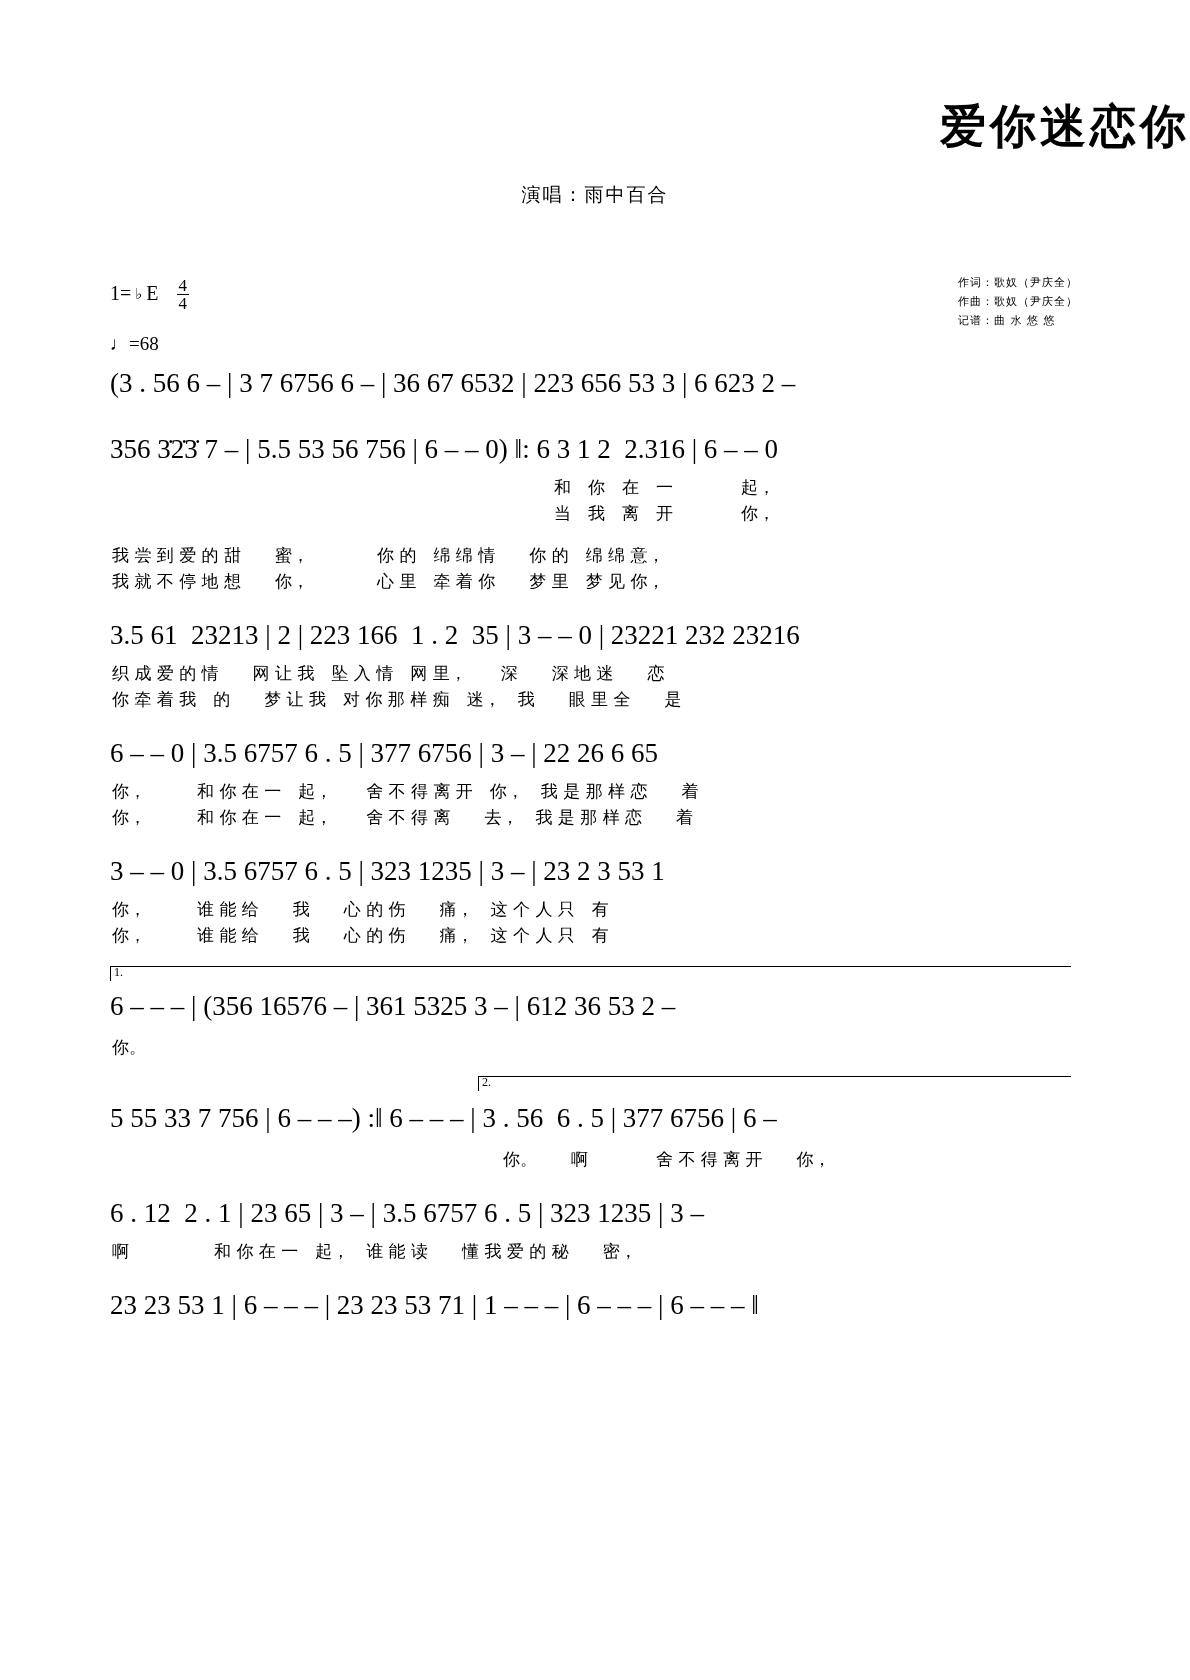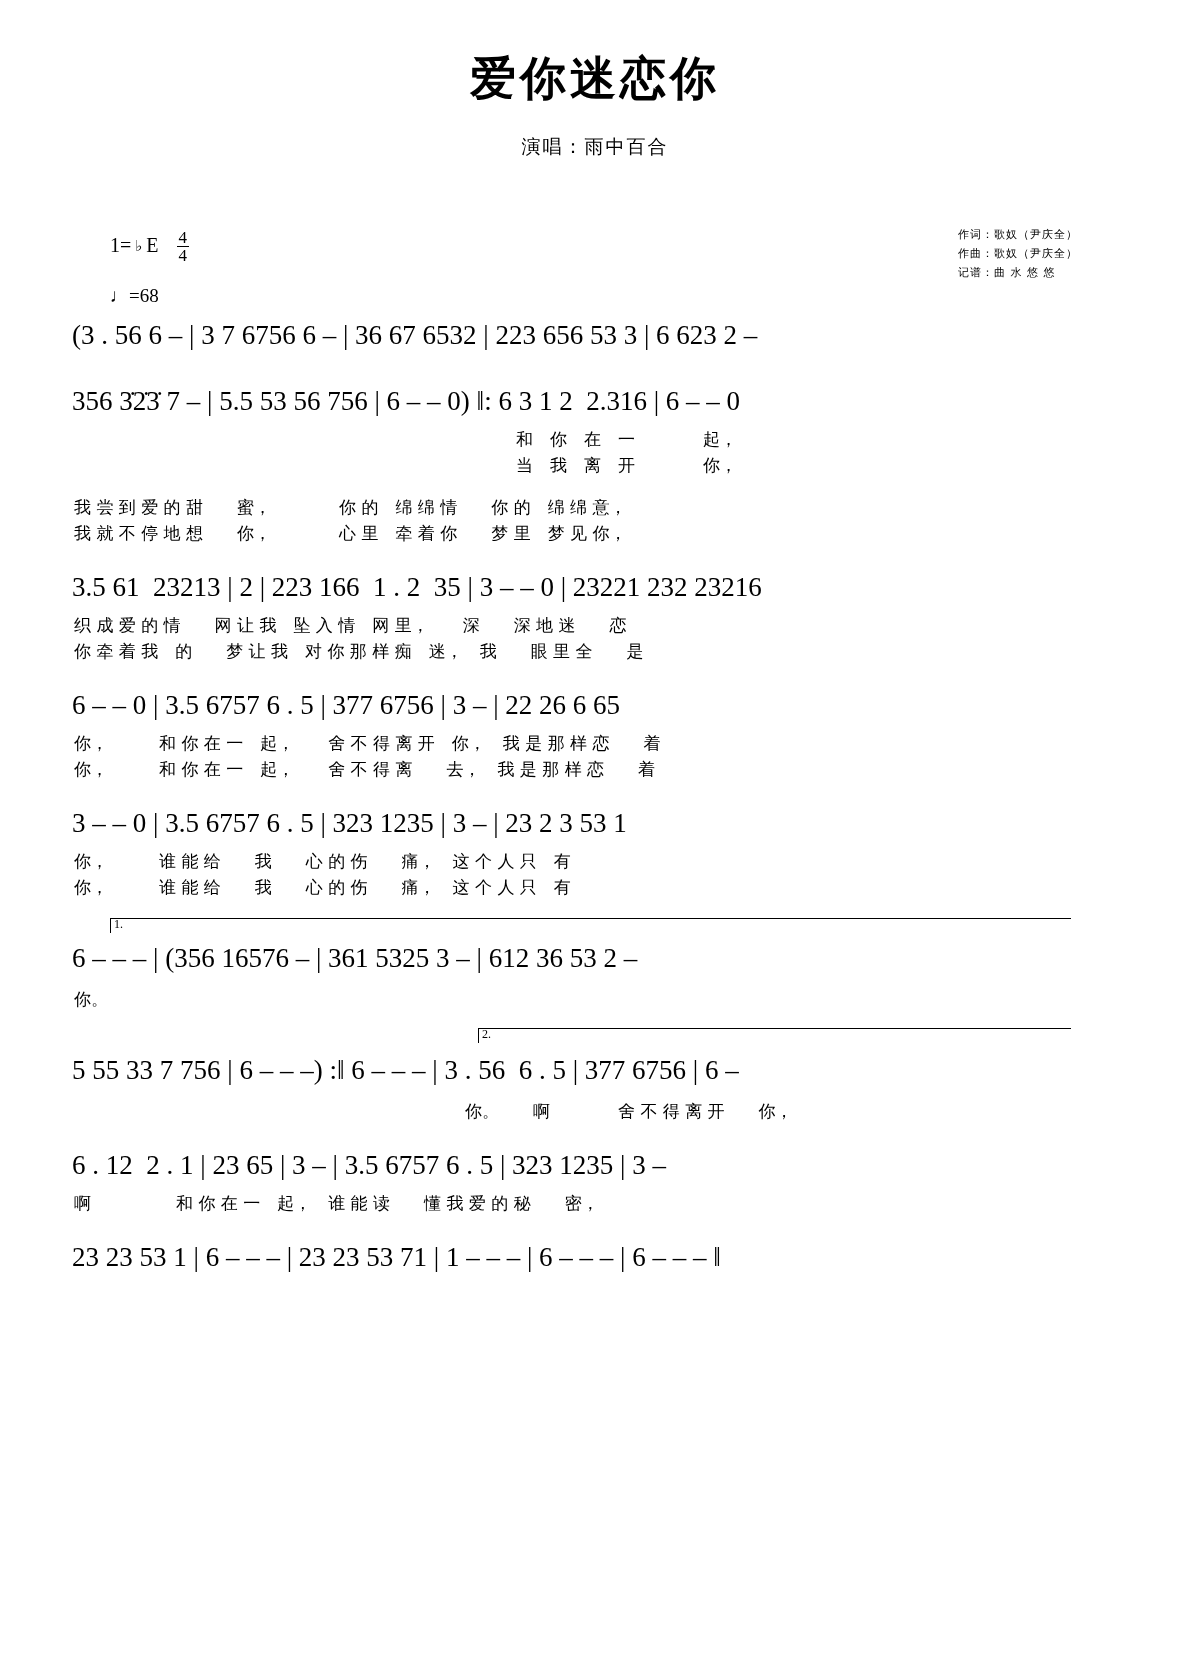--- a/index.html
+++ b/index.html
@@ -16,26 +16,26 @@
     overflow: hidden;
   }
   .page {
     position: relative;
     width: 1190px;
     height: 1680px;
   }
 
   
   .title {
-    text-align: center;
+    text-align: right;
     font-family: "DejaVu Sans", sans-serif;
     font-weight: bold;
     font-size: 46px;
     letter-spacing: 4px;
-    margin-top: 48px;
+    margin-top: 96px;
   }
   .singer {
     text-align: center;
     font-family: "DejaVu Sans", sans-serif;
     font-size: 19px;
     letter-spacing: 2px;
     margin-top: 24px;
   }
 
   .meta-left {
@@ -82,21 +82,21 @@
   
   .score {
     position: absolute;
     left: 0;
     top: 262px;
     width: 1190px;
   }
   .system {
     position: relative;
     margin: 0 0 0 0;
-    padding: 0 72px;
+    padding: 0 110px;
     box-sizing: border-box;
   }
   .notes {
     font-family: "Liberation Serif", serif;
     font-size: 27px;
     letter-spacing: 0px;
     white-space: pre;
     line-height: 1.0;
     height: 50px;
     display: flex;

